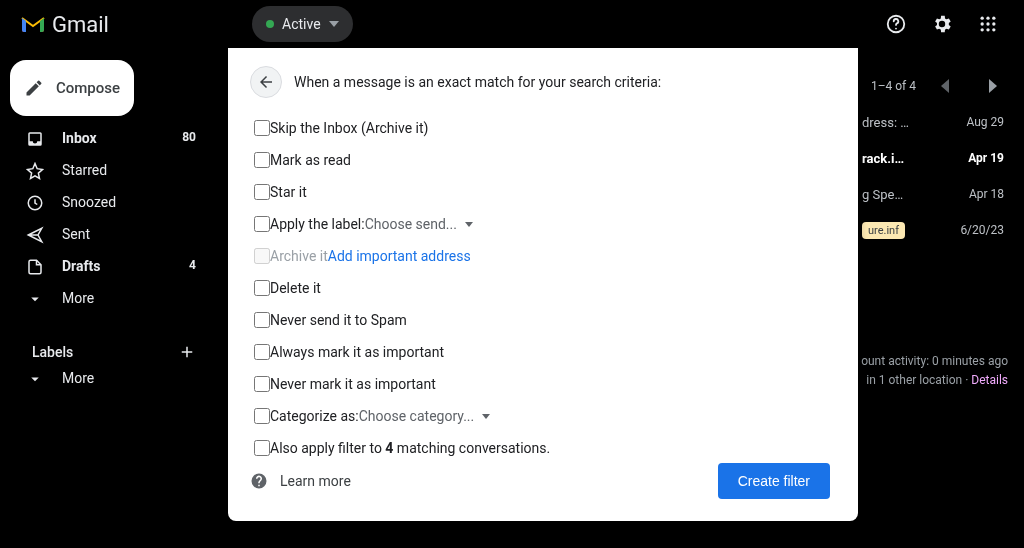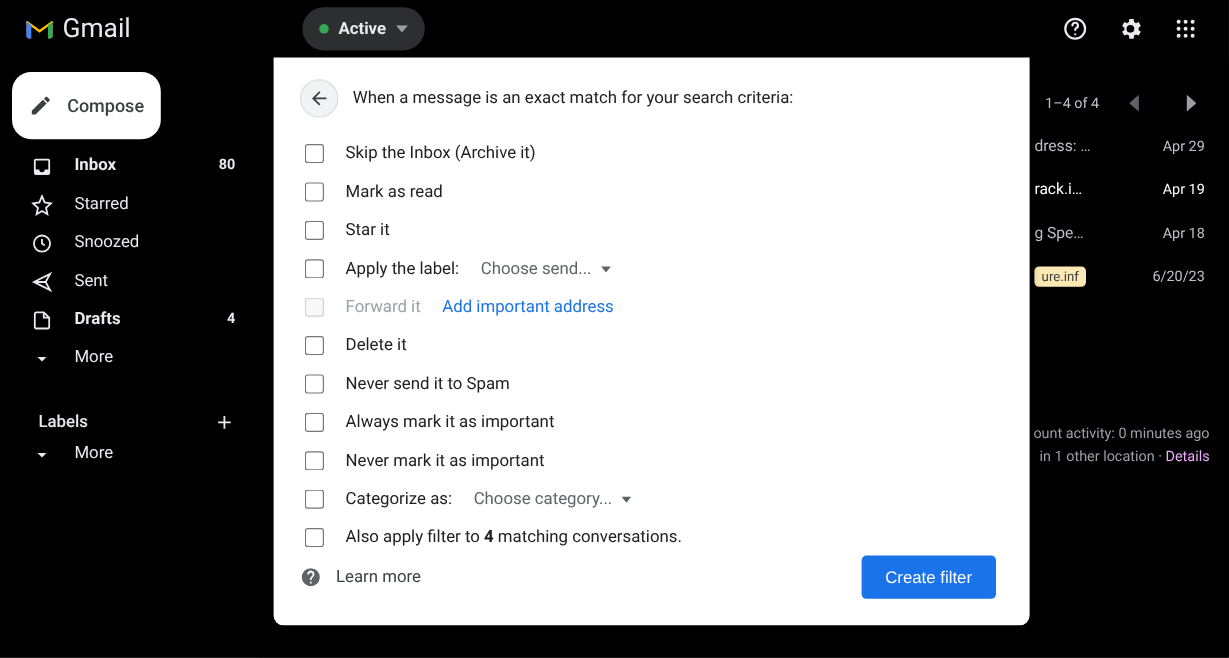--- a/index.html
+++ b/index.html
@@ -20,30 +20,30 @@
 .compose{background:#fff;color:#3c4043;border-radius:16px;height:56px;width:124px;display:flex;align-items:center;justify-content:center;gap:12px;font-size:15px;font-weight:500;cursor:pointer;margin-bottom:14px;box-shadow:0 1px 3px rgba(0,0,0,.3)}
 .nav-item{display:flex;align-items:flex-start;height:32px;border-radius:0 16px 16px 0;padding:0 12px 0 16px;cursor:pointer;gap:18px;color:#e8eaed}
 .nav-item .count{margin-left:auto;font-size:12px}
 .nav-item.bold{font-weight:700}
 .labels-hdr{display:flex;align-items:center;justify-content:space-between;padding:0 12px 0 22px;height:36px;margin-top:12px;font-weight:500}
 .main{flex:1;position:relative;background:#000}
 .toolbar{position:absolute;top:22px;right:16px;display:flex;align-items:center;gap:14px;color:#bdc1c6;font-size:12px}
 .pager-btn{width:32px;height:32px;display:flex;align-items:center;justify-content:center;border-radius:50%;cursor:pointer}
 .msg-list{position:absolute;top:56px;right:16px;width:150px}
 .msg-row{display:flex;align-items:center;justify-content:space-between;height:36px;font-size:13px;color:#bdc1c6;padding:0 4px}
-.msg-row.unread{font-weight:400;color:#fff}
+.msg-row.unread{font-weight:700;color:#fff}
 .msg-subj{overflow:hidden;text-overflow:ellipsis;white-space:nowrap;max-width:82px}
 .msg-date{font-size:12px}
 .attachment-chip{background:#fce8b2;color:#3c4043;border-radius:4px;padding:2px 6px;font-size:11px;max-width:82px;overflow:hidden;text-overflow:ellipsis;white-space:nowrap}
 .footer-status{position:absolute;bottom:158px;right:16px;text-align:right;font-size:12px;color:#9aa0a6;line-height:1.6}
 .footer-status a{color:#f0abfc;text-decoration:none}
 .panel{position:absolute;left:228px;top:48px;width:630px;height:473px;background:#fff;color:#202124;border-radius:0 0 8px 8px;box-shadow:0 2px 10px rgba(0,0,0,.35);padding:18px 28px 18px 22px;z-index:10}
 .panel-head{display:flex;align-items:center;gap:12px;margin-bottom:14px}
 .back-btn{width:32px;height:32px;border-radius:50%;background:#f1f3f4;border:1px solid #dadce0;display:flex;align-items:center;justify-content:center;cursor:pointer}
-.opt{display:flex;align-items:center;gap:18px;height:32px;font-size:14px;color:#202124;margin-left:4px}
+.opt{display:flex;align-items:center;height:32px;font-size:14px;color:#202124;margin-left:4px}
 .opt input[type=checkbox]{width:16px;height:16px;accent-color:#5f6368;margin:0}
 .opt .select-fake{color:#5f6368;display:inline-flex;align-items:center;gap:8px;cursor:pointer}
 .opt .fwd-link{color:#1a73e8;cursor:pointer}
 .opt.disabled{color:#9aa0a6}
 .panel-footer{position:absolute;left:22px;right:28px;bottom:22px;display:flex;align-items:center;}
 .learn-more{display:flex;align-items:center;gap:12px;color:#3c4043;cursor:pointer}
 .create-btn{margin-left:auto;background:#1a73e8;color:#fff;border:none;border-radius:4px;height:36px;padding:0 20px;font-size:14px;font-weight:500;cursor:pointer}
 .drop-caret{width:0;height:0;border-left:4px solid transparent;border-right:4px solid transparent;border-top:5px solid #5f6368}
 svg{display:block}
 </style>
@@ -60,21 +60,21 @@
           <path d="M2 4v12a2 2 0 0 0 2 2h2V7" fill="#4285f4"></path>
           <path d="M24 4v12a2 2 0 0 1-2 2h-2V7" fill="#34a853"></path>
         </svg>
     </span>
     <span class="gmail-text">Gmail</span>
   </div>
 
 
   <div class="active-chip">
     <span class="status-dot"></span>
-    <span style="font-weight:700">Active</span>
+    <span style="font-weight:400">Active</span>
     <svg width="10" height="6" viewBox="0 0 10 6">
         <path d="M0 0l5 6 5-6z" fill="#9aa0a6"></path>
       </svg>
   </div>
 
   <div class="header-right">
     <span class="hicon">
       <svg width="22" height="22" viewBox="0 0 24 24" fill="none" stroke="#e8eaed" stroke-width="2">
           <circle cx="12" cy="12" r="9"></circle>
           <path d="M9.5 9a2.5 2.5 0 1 1 3.5 2.3c-.8.4-1 .9-1 1.7" stroke-linecap="round"></path>
@@ -179,21 +179,21 @@
       <span class="pager-btn">
           <svg width="10" height="14" viewBox="0 0 10 14" fill="#9aa0a6">
             <path d="M2 0l8 7-8 7V0z"></path>
           </svg>
         </span>
     </div>
 
     <div class="msg-list">
       <div class="msg-row">
         <span class="msg-subj">dress: …</span>
-        <span class="msg-date">Apr 29</span>
+        <span class="msg-date">Aug 29</span>
       </div>
       <div class="msg-row unread">
         <span class="msg-subj">rack.i…</span>
         <span class="msg-date">Apr 19</span>
       </div>
       <div class="msg-row">
         <span class="msg-subj">g Spe…</span>
         <span class="msg-date">Apr 18</span>
       </div>
       <div class="msg-row">
@@ -236,21 +236,21 @@
   <label class="opt">
       <input type="checkbox" style="">
       <span>Apply the label:</span>
       <span class="select-fake">
         <span>Choose send...</span>
         <span class="drop-caret"></span>
       </span>
     </label>
   <label class="opt disabled">
       <input type="checkbox" disabled="" style="">
-      <span>Forward it</span>
+      <span>Archive it</span>
       <span class="fwd-link">Add important address</span>
     </label>
   <label class="opt">
       <input type="checkbox" style="">
       <span>Delete it</span>
     </label>
   <label class="opt">
       <input type="checkbox" style="">
       <span>Never send it to Spam</span>
     </label>

